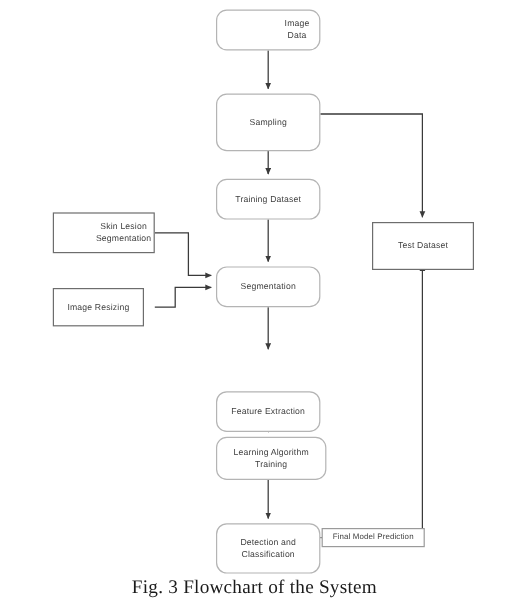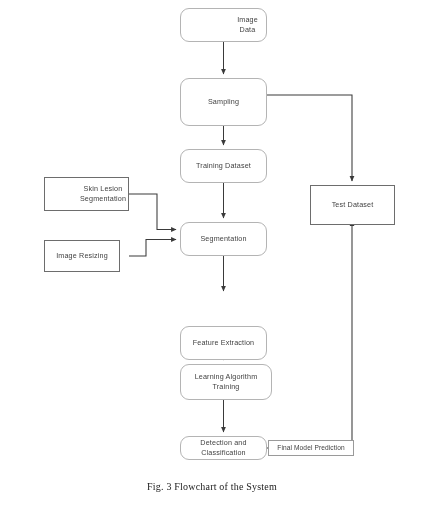--- a/index.html
+++ b/index.html
@@ -62,21 +62,21 @@
     letter-spacing: 0.1px;
     z-index: 4;
   }
   #figure-caption {
     position: absolute;
     left: 0;
     top: 481px;
     width: 424px;
     text-align: center;
     font-family: "Liberation Serif", serif;
-    font-size: 10px;
+    font-size: 16px;
     color: #1b1b1b;
     letter-spacing: 0.2px;
   }
 </style>
 </head>
 <body>
 
 <svg id="flowchart-canvas" viewBox="0 0 424 509" width="424" height="509" xmlns="http://www.w3.org/2000/svg">
   <defs>
     <marker id="arrowhead" viewBox="0 0 10 10" refX="9" refY="5" markerWidth="5.2" markerHeight="5.2" orient="auto-start-reverse">
@@ -115,21 +115,21 @@
 
 <div class="node rounded" style="left:180px; top:295px; width:87px; height:34px;margin-top:31px;">
   <span class="node-label">Feature Extraction</span>
 </div>
 
 <div class="node rounded" style="left:180px; top:364px; width:92px; height:36px;">
   <span class="node-label">Learning Algorithm
 Training</span>
 </div>
 
-<div class="node rounded" style="left:180px; top:436px; width:87px; height:24px;">
+<div class="node rounded" style="left:180px; top:436px; width:87px; height:42px;">
   <span class="node-label">Detection and
 Classification</span>
 </div>
 
 <div class="node sharp" style="left:44px; top:177px; width:85px; height:34px;padding-left:33px;">
   <span class="node-label">Skin Lesion
 Segmentation</span>
 </div>
 
 <div class="node sharp" style="left:44px; top:240px; width:76px; height:32px;">

